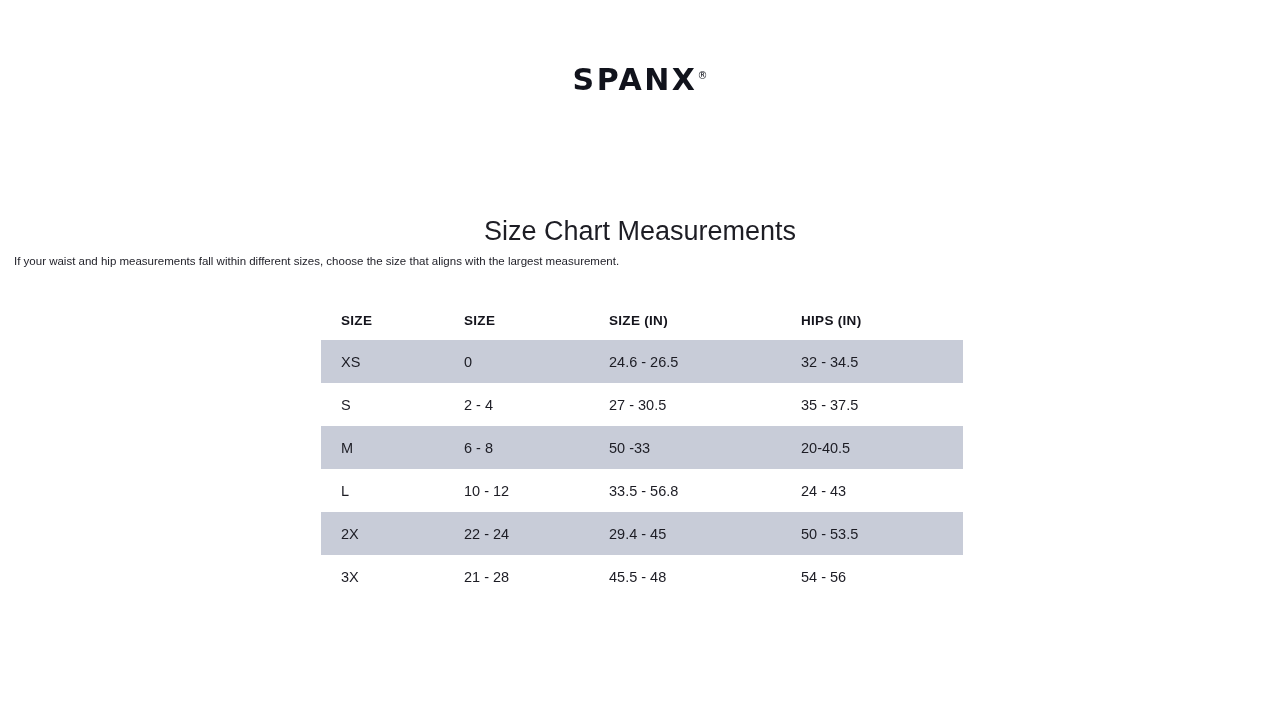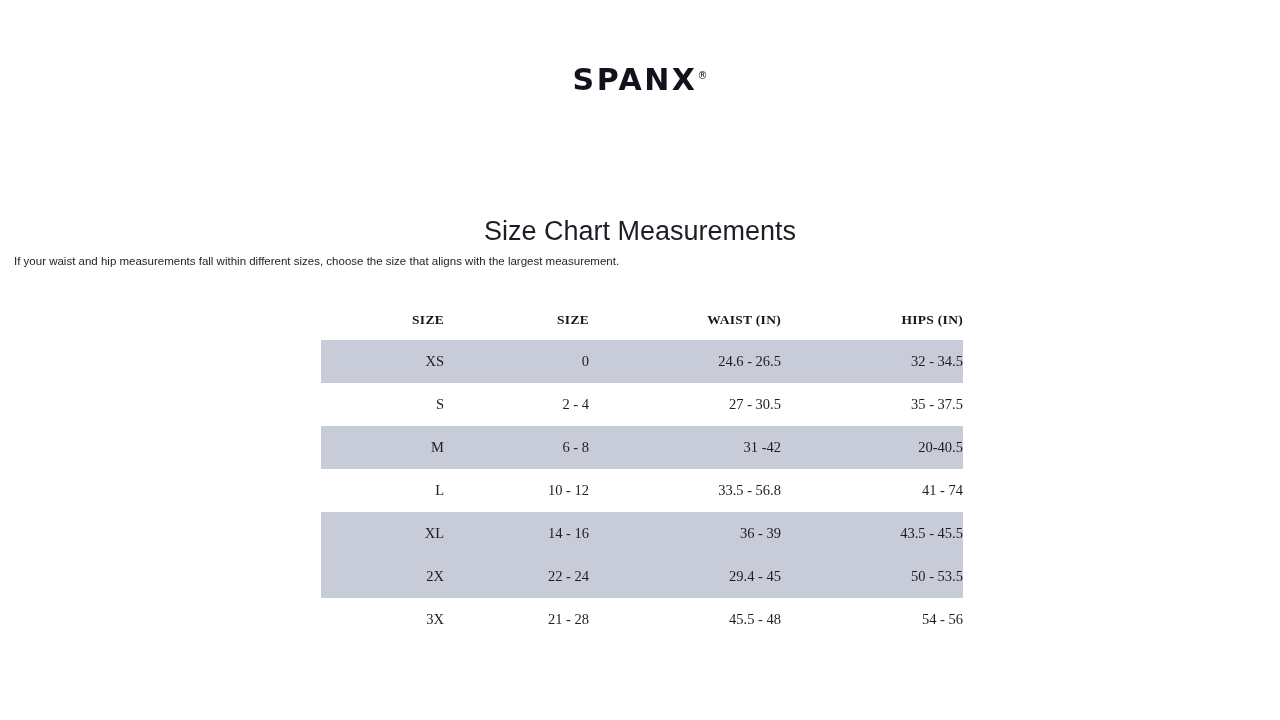--- a/index.html
+++ b/index.html
@@ -74,28 +74,27 @@
     table-layout: fixed;
   }
 
   table.size-chart col.c0 { width: 123px; }
   table.size-chart col.c1 { width: 145px; }
   table.size-chart col.c2 { width: 192px; }
   table.size-chart col.c3 { width: 182px; }
 
   table.size-chart th,
   table.size-chart td {
-    text-align: right;
+    text-align: left;
     padding: 0 0 0 20px;
     height: 43px;
     vertical-align: middle;
     font-size: 14.5px;
     font-weight: 400;
     color: #1c1c24;
-    font-family: Liberation Serif, serif;
   }
 
   table.size-chart thead th {
     font-size: 13.5px;
     font-weight: 700;
     letter-spacing: 0.3px;
     height: 40px;
     color: #14141c;
   }
 
@@ -130,54 +129,48 @@
       <colgroup>
         <col class="c0">
           <col class="c1">
           <col class="c2">
           <col class="c3">
       </colgroup>
       <thead>
         <tr class="plain">
           <th>SIZE</th>
           <th>SIZE</th>
-          <th>WAIST (IN)</th>
+          <th>SIZE (IN)</th>
           <th>HIPS (IN)</th>
         </tr>
       </thead>
       <tbody>
         <tr class="shaded">
           <td class="sizecol">XS</td>
           <td>0</td>
           <td>24.6 - 26.5</td>
           <td>32 - 34.5</td>
         </tr>
         <tr class="plain">
           <td class="sizecol">S</td>
           <td>2 - 4</td>
           <td>27 - 30.5</td>
           <td>35 - 37.5</td>
         </tr>
         <tr class="shaded">
           <td class="sizecol">M</td>
           <td>6 - 8</td>
-          <td>31 -42</td>
+          <td>50 -33</td>
           <td>20-40.5</td>
         </tr>
         <tr class="plain">
           <td class="sizecol">L</td>
           <td>10 - 12</td>
           <td>33.5 - 56.8</td>
-          <td>41 - 74</td>
-        </tr>
-        <tr class="shaded">
-          <td class="sizecol">XL</td>
-          <td>14 - 16</td>
-          <td>36 - 39</td>
-          <td>43.5 - 45.5</td>
+          <td>24 - 43</td>
         </tr>
         <tr class="shaded">
           <td class="sizecol">2X</td>
           <td>22 - 24</td>
           <td>29.4 - 45</td>
           <td>50 - 53.5</td>
         </tr>
         <tr class="plain">
           <td class="sizecol">3X</td>
           <td>21 - 28</td>

